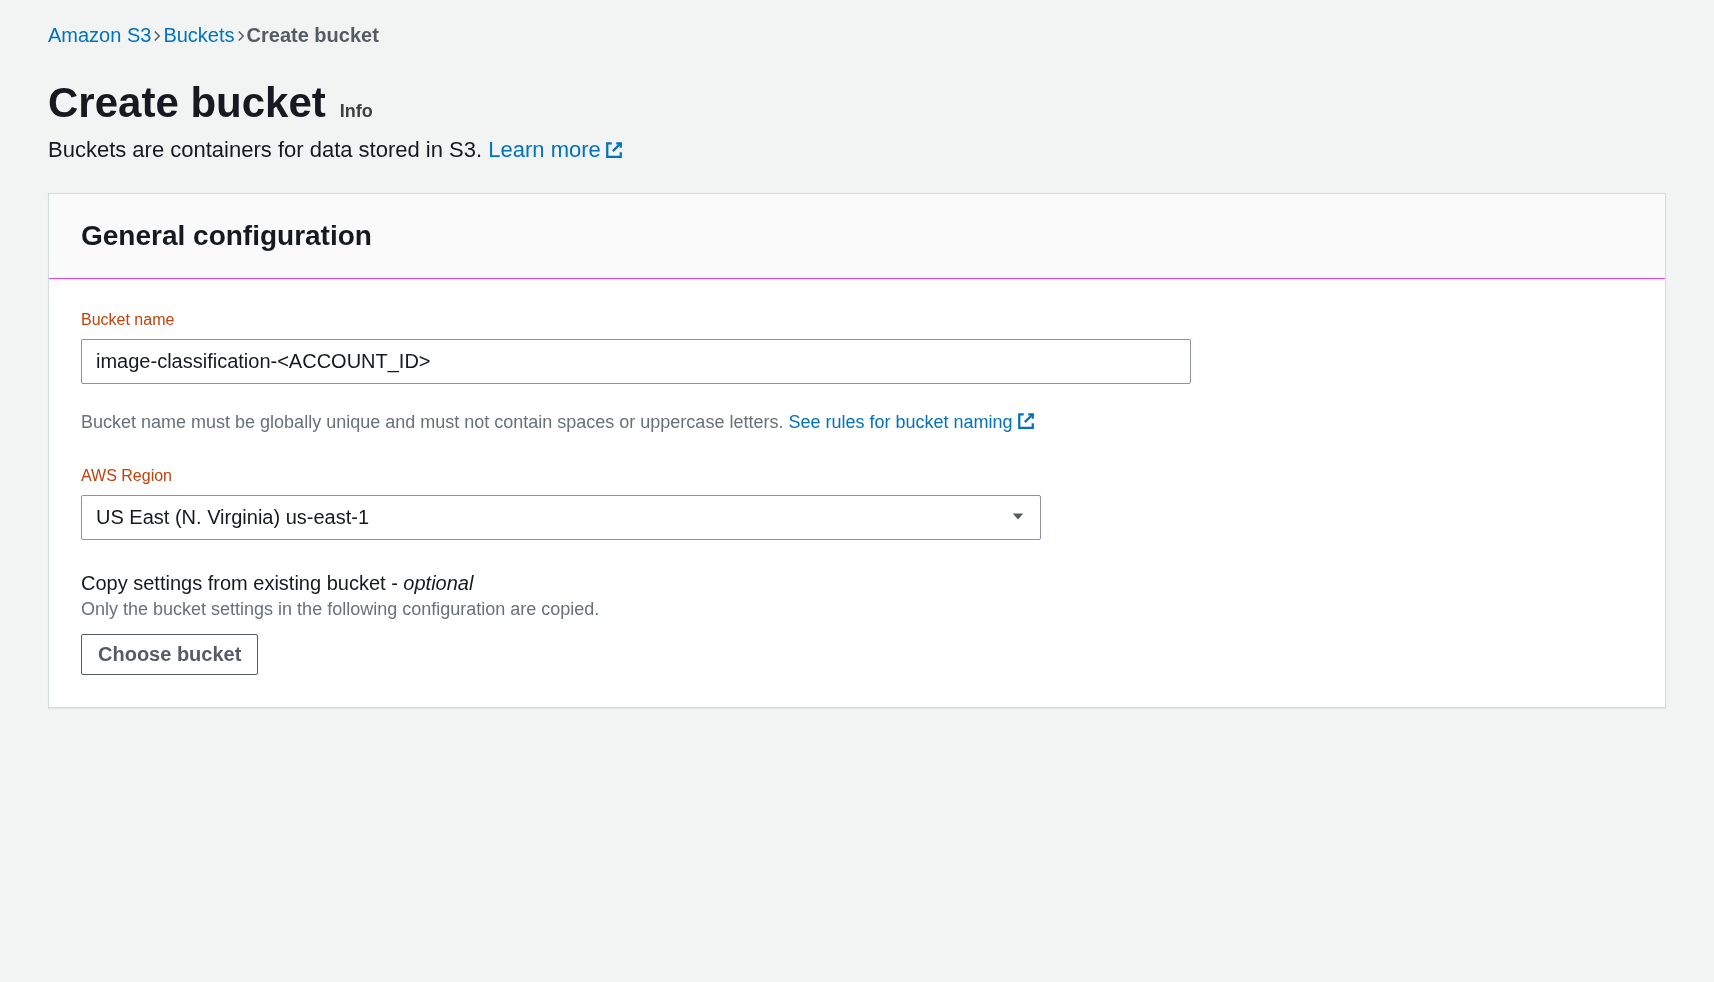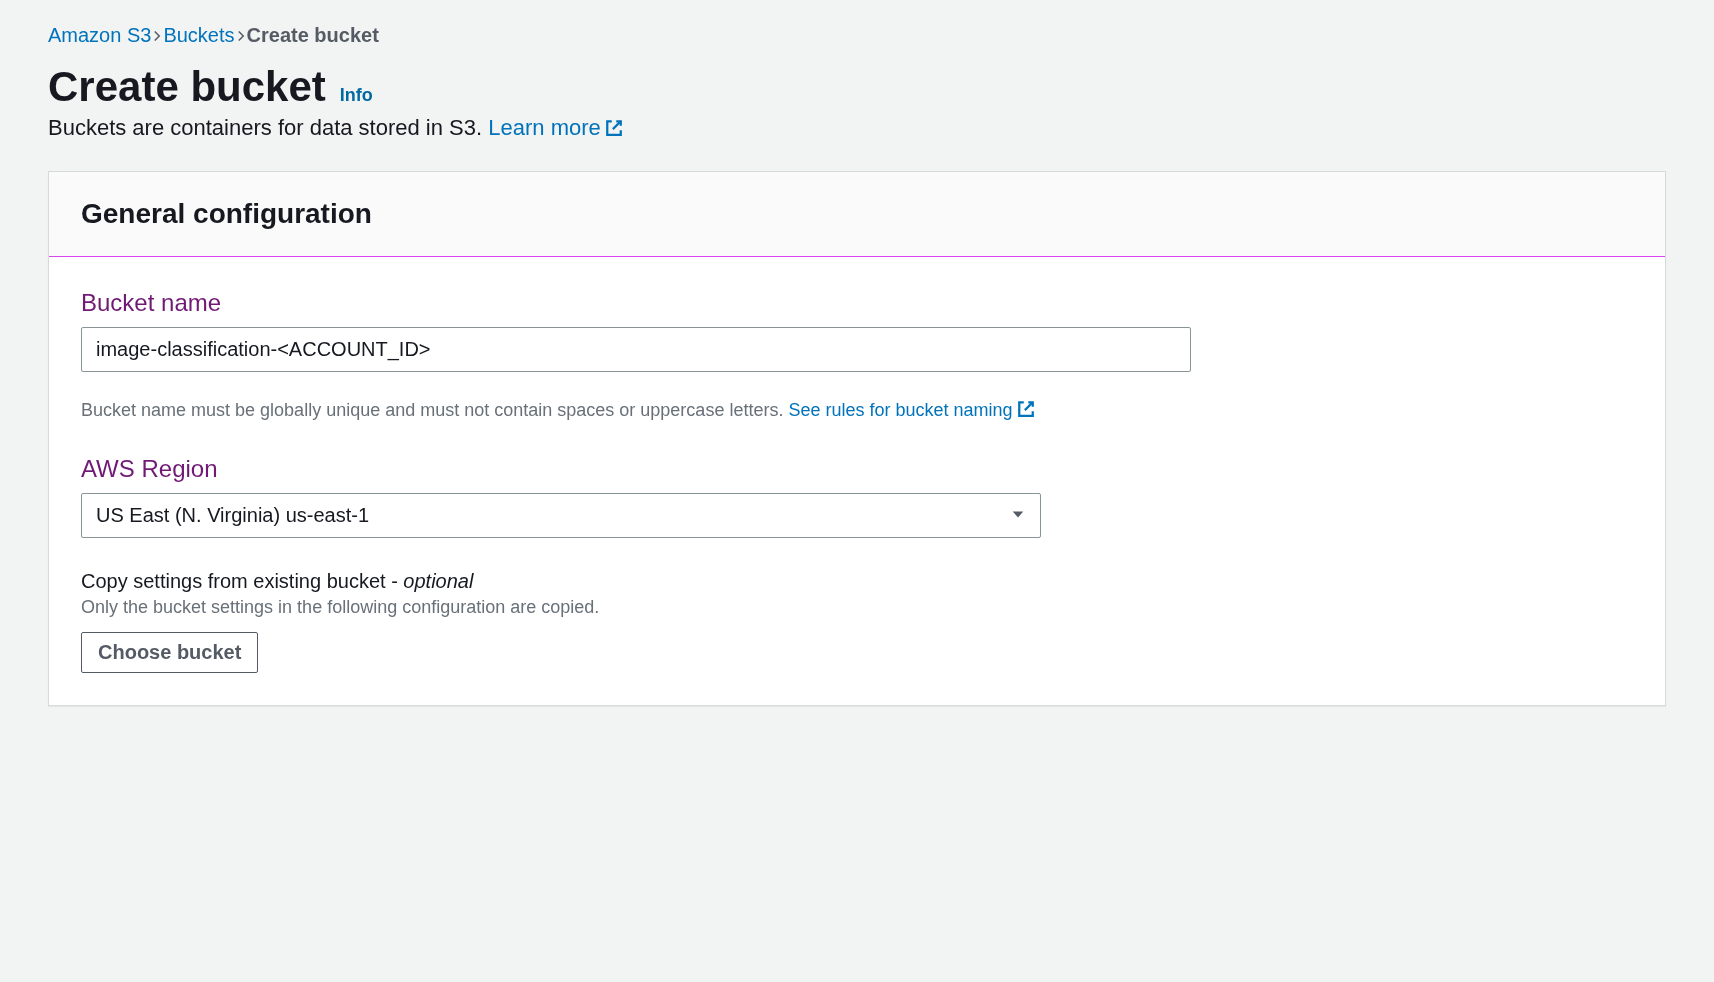--- a/index.html
+++ b/index.html
@@ -11,21 +11,21 @@
       font-family: "Amazon Ember", "Helvetica Neue", Arial, sans-serif;
       background: #f2f3f3;
       color: #16191f;
       padding: 24px 48px;
     }
     .breadcrumb {
       display: flex;
       align-items: center;
       gap: 0;
       font-size: 20px;
-      margin-bottom: 16px;
+      margin-bottom: 32px;
     }
     .breadcrumb a {
       color: #0073bb;
       text-decoration: none;
     }
     .breadcrumb .current {
       color: #545b64;
       font-weight: 600;
     }
     .breadcrumb .chevron {
@@ -39,29 +39,29 @@
       display: flex;
       align-items: baseline;
       gap: 14px;
     }
     .page-title {
       font-size: 42px;
       font-weight: 700;
       color: #16191f;
     }
     .info-link {
-      color: #0369a1;
+      color: #404040;
       font-size: 18px;
       font-weight: 700;
       text-decoration: none;
     }
     .page-subtitle {
       font-size: 22px;
       color: #16191f;
-      margin-top: 4px;
+      margin-top: 10px;
     }
     .page-subtitle a {
       color: #0073bb;
       text-decoration: none;
     }
     .ext-icon {
       display: inline-block;
       vertical-align: -2px;
       margin-left: 4px;
     }
@@ -83,23 +83,23 @@
     .panel-body {
       padding: 32px;
     }
     .field {
       margin-bottom: 32px;
     }
     .field:last-child {
       margin-bottom: 0;
     }
     .field-label {
-      font-size: 24px;
+      font-size: 16px;
       font-weight: 400;
-      color: #701a75;
+      color: #c2410c;
       margin-bottom: 10px;
       display: block;
     }
     .text-input {
       width: 1110px;
       max-width: 100%;
       font-size: 20px;
       padding: 10px 14px;
       border: 1px solid #879596;
       border-radius: 2px;

